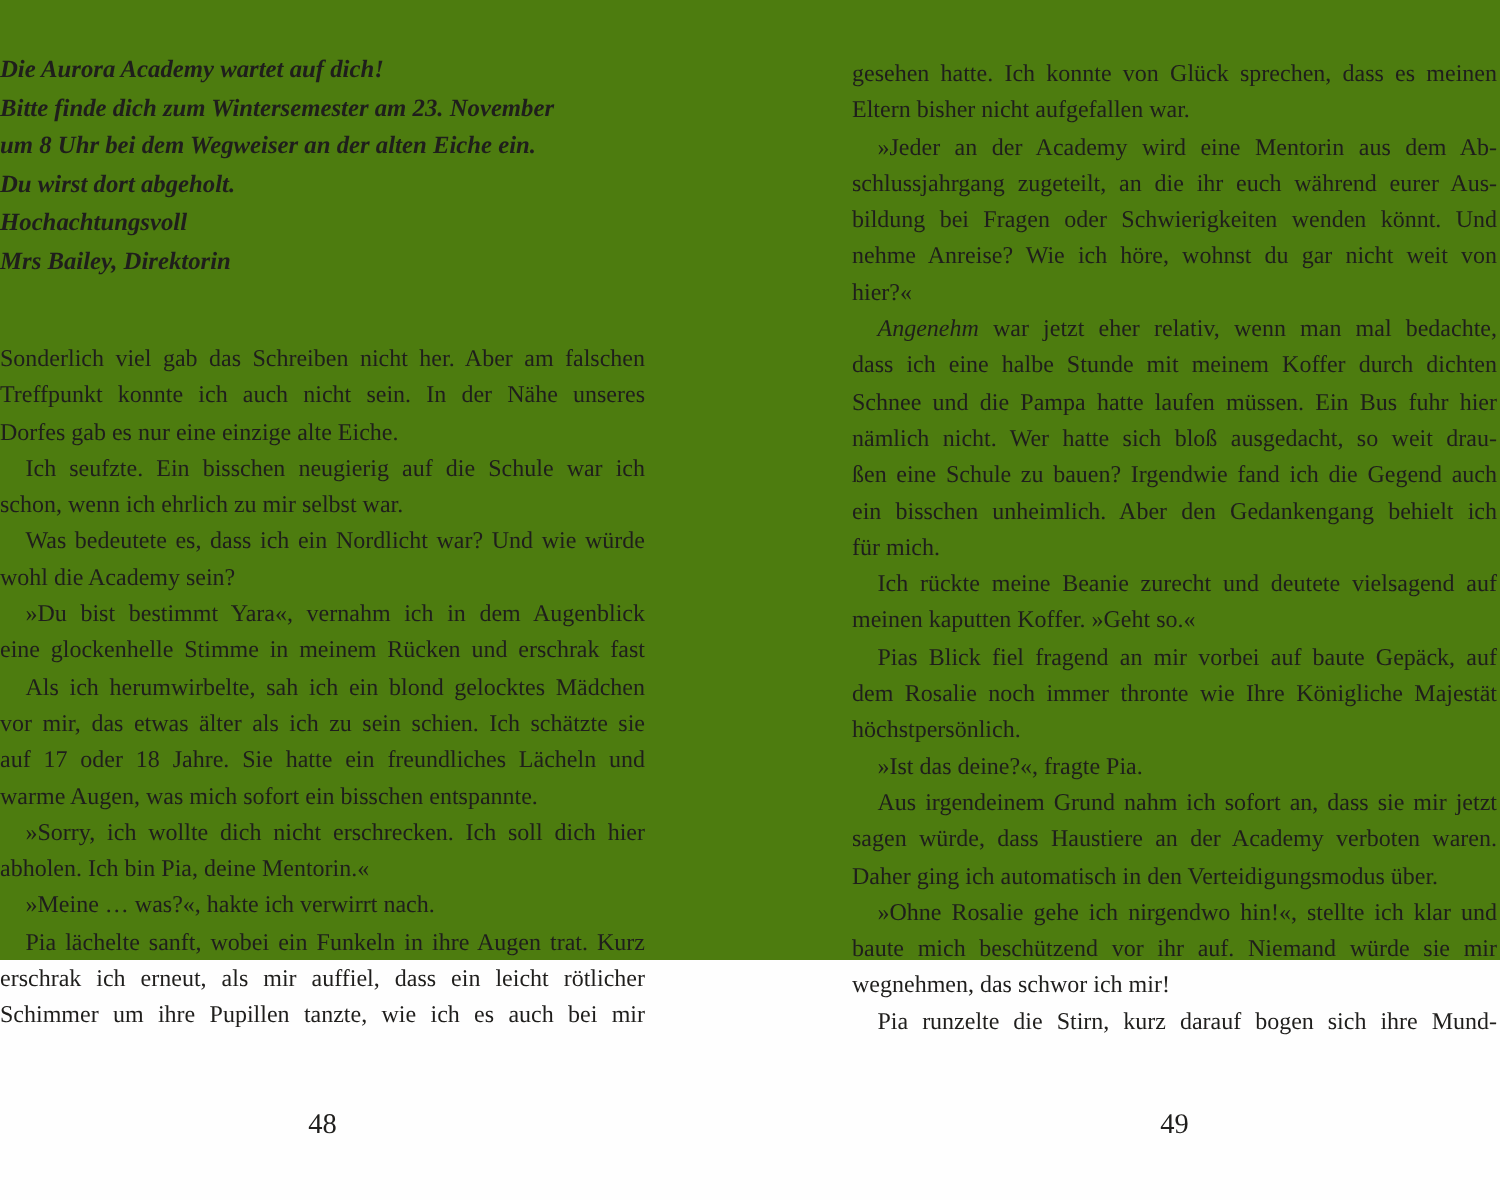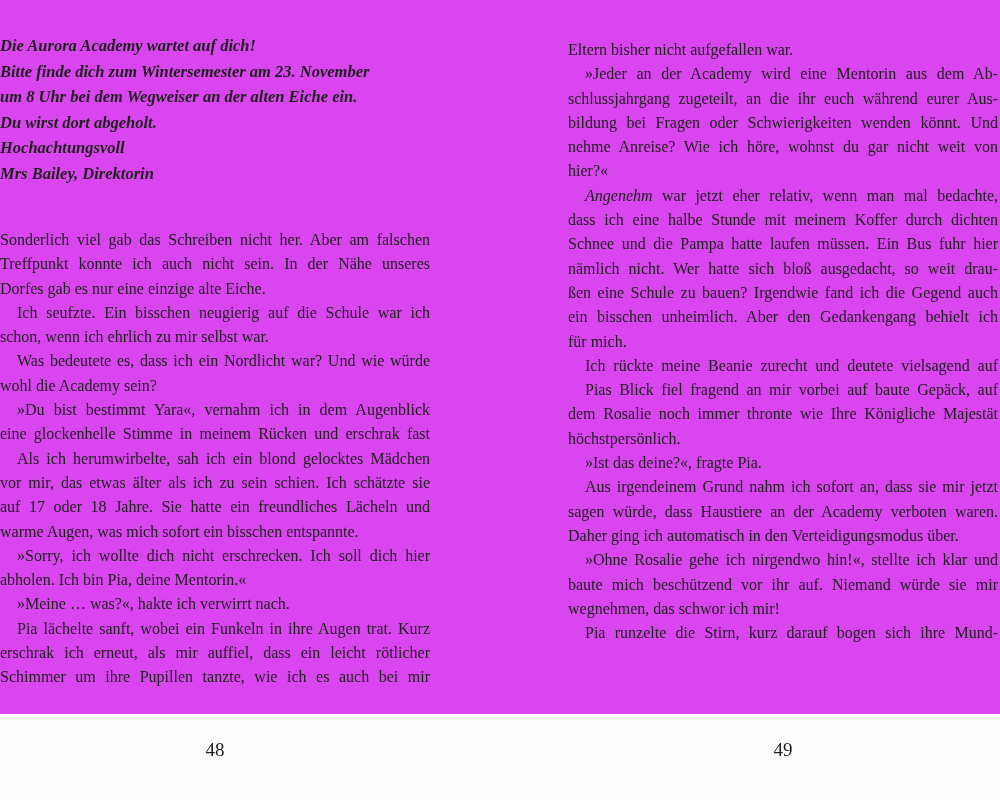--- a/index.html
+++ b/index.html
@@ -6,22 +6,22 @@
     margin: 0;
     padding: 0;
     width: 1000px;
     height: 800px;
     background: #fefefe;
     overflow: hidden;
   }
   .book {
     position: relative;
     width: 1000px;
-    height: 714px;
-    background: #d946ef;
+    height: 640px;
+    background: #4d7c0f;
     color: #1f1e1c;
     font-family: "Liberation Serif", serif;
   }
   .page { position: absolute; top: 0; height: 800px; }
   .page.left  { left: 0;   width: 430px; }
   .page.right { left: 568px; width: 430px; }
 
   .letter {
     position: absolute;
     left: 0; top: 33px;
@@ -99,34 +99,36 @@
         <div class="ln l ind">»Meine … was?«, hakte ich verwirrt nach.</div>
         <div class="ln j ind">Pia lächelte sanft, wobei ein Funkeln in ihre Augen trat. Kurz</div>
         <div class="ln j">erschrak ich erneut, als mir auffiel, dass ein leicht rötlicher</div>
         <div class="ln j">Schimmer um ihre Pupillen tanzte, wie ich es auch bei mir</div>
       </div>
     <div class="pagenum">48</div>
   </div>
 
   <div class="page right">
     <div class="body-text right-body">
+        <div class="ln j">gesehen hatte. Ich konnte von Glück sprechen, dass es meinen</div>
         <div class="ln l">Eltern bisher nicht aufgefallen war.</div>
         <div class="ln j ind">»Jeder an der Academy wird eine Mentorin aus dem Ab-</div>
         <div class="ln j">schlussjahrgang zugeteilt, an die ihr euch während eurer Aus-</div>
         <div class="ln j">bildung bei Fragen oder Schwierigkeiten wenden könnt. Und</div>
         <div class="ln j">nehme Anreise? Wie ich höre, wohnst du gar nicht weit von</div>
         <div class="ln l">hier?«</div>
         <div class="ln j ind"><em>Angenehm</em> war jetzt eher relativ, wenn man mal bedachte,</div>
         <div class="ln j">dass ich eine halbe Stunde mit meinem Koffer durch dichten</div>
         <div class="ln j">Schnee und die Pampa hatte laufen müssen. Ein Bus fuhr hier</div>
         <div class="ln j">nämlich nicht. Wer hatte sich bloß ausgedacht, so weit drau-</div>
         <div class="ln j">ßen eine Schule zu bauen? Irgendwie fand ich die Gegend auch</div>
         <div class="ln j">ein bisschen unheimlich. Aber den Gedankengang behielt ich</div>
         <div class="ln l">für mich.</div>
         <div class="ln j ind">Ich rückte meine Beanie zurecht und deutete vielsagend auf</div>
+        <div class="ln l">meinen kaputten Koffer. »Geht so.«</div>
         <div class="ln j ind">Pias Blick fiel fragend an mir vorbei auf baute Gepäck, auf</div>
         <div class="ln j">dem Rosalie noch immer thronte wie Ihre Königliche Majestät</div>
         <div class="ln l">höchstpersönlich.</div>
         <div class="ln l ind">»Ist das deine?«, fragte Pia.</div>
         <div class="ln j ind">Aus irgendeinem Grund nahm ich sofort an, dass sie mir jetzt</div>
         <div class="ln j">sagen würde, dass Haustiere an der Academy verboten waren.</div>
         <div class="ln l">Daher ging ich automatisch in den Verteidigungsmodus über.</div>
         <div class="ln j ind">»Ohne Rosalie gehe ich nirgendwo hin!«, stellte ich klar und</div>
         <div class="ln j">baute mich beschützend vor ihr auf. Niemand würde sie mir</div>
         <div class="ln l">wegnehmen, das schwor ich mir!</div>

